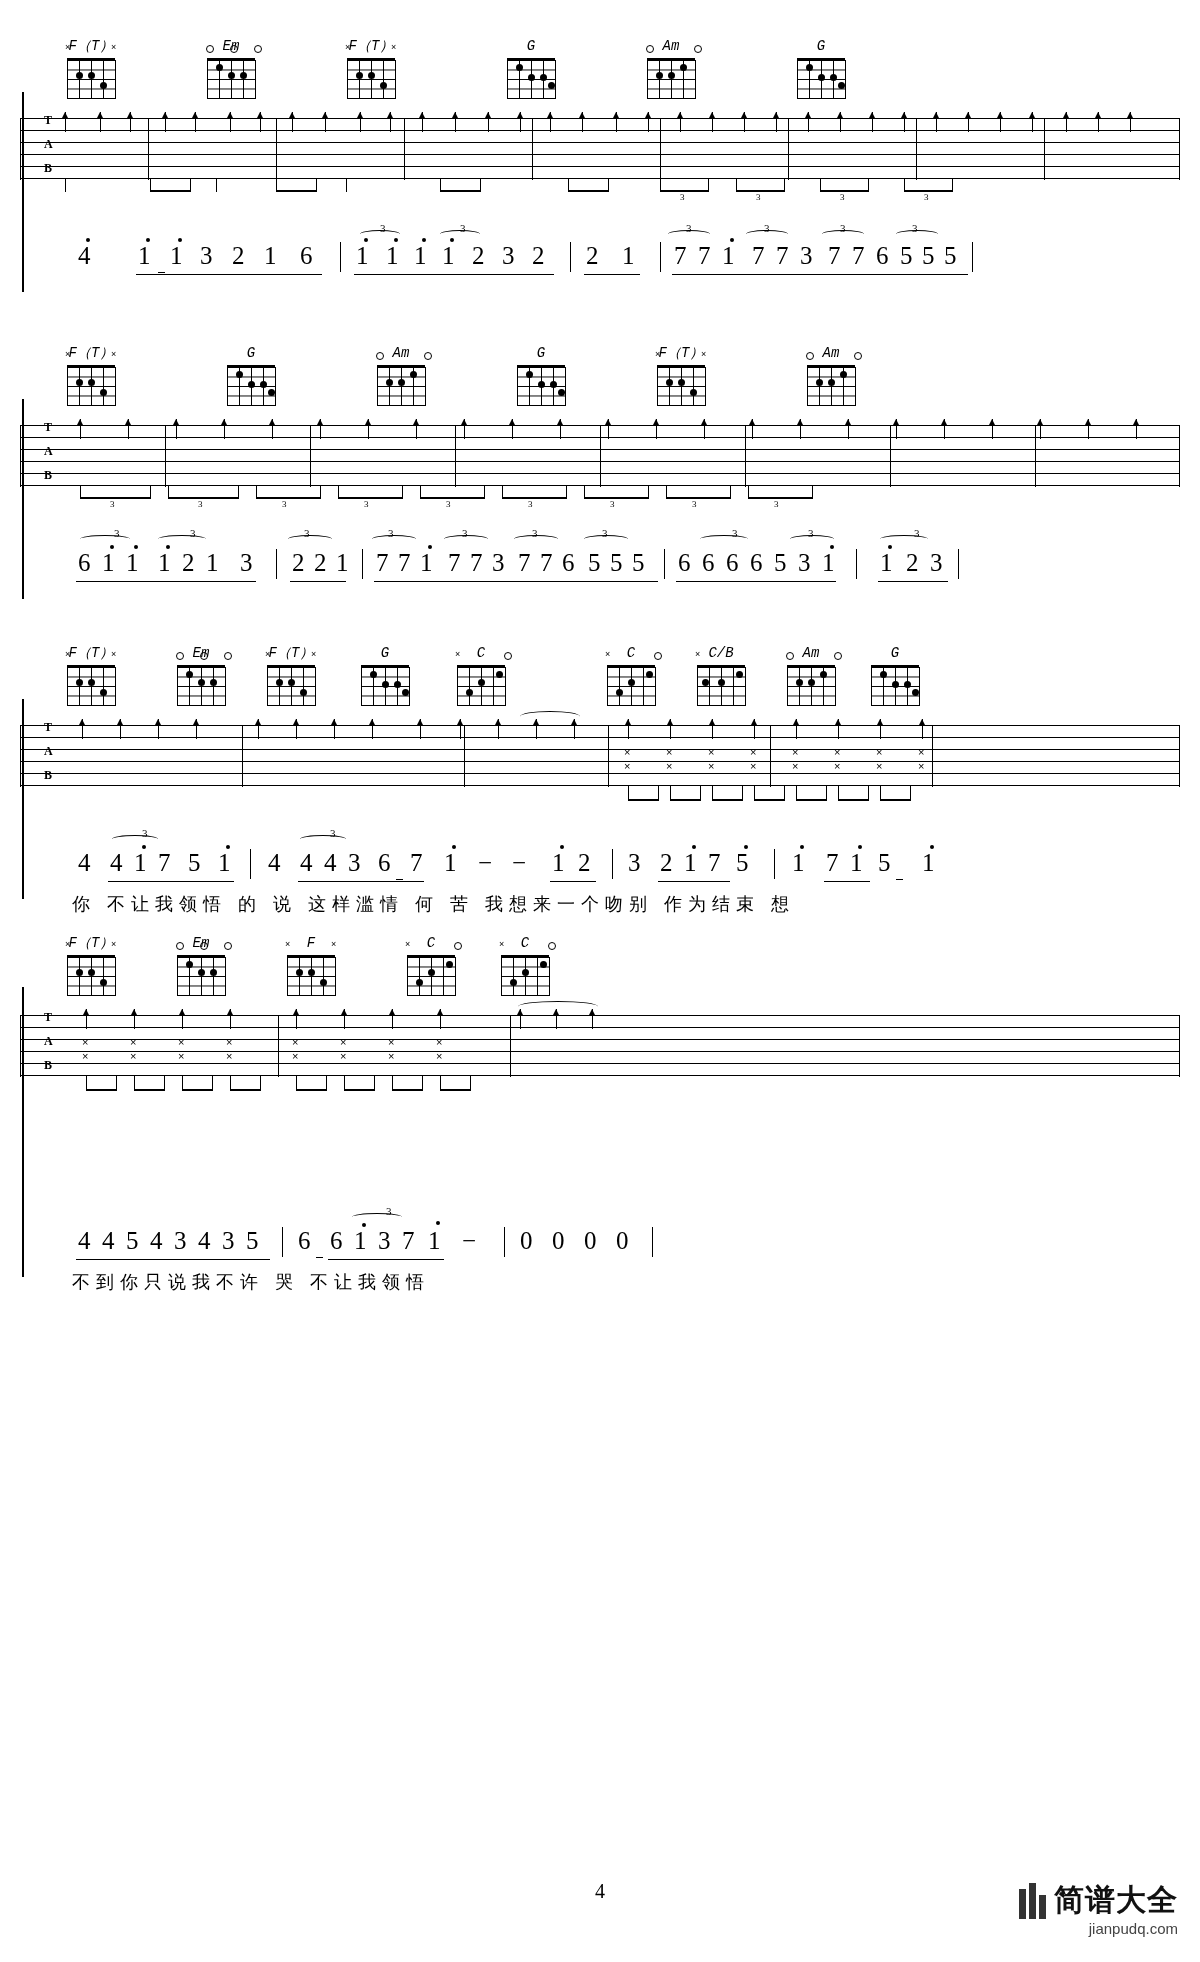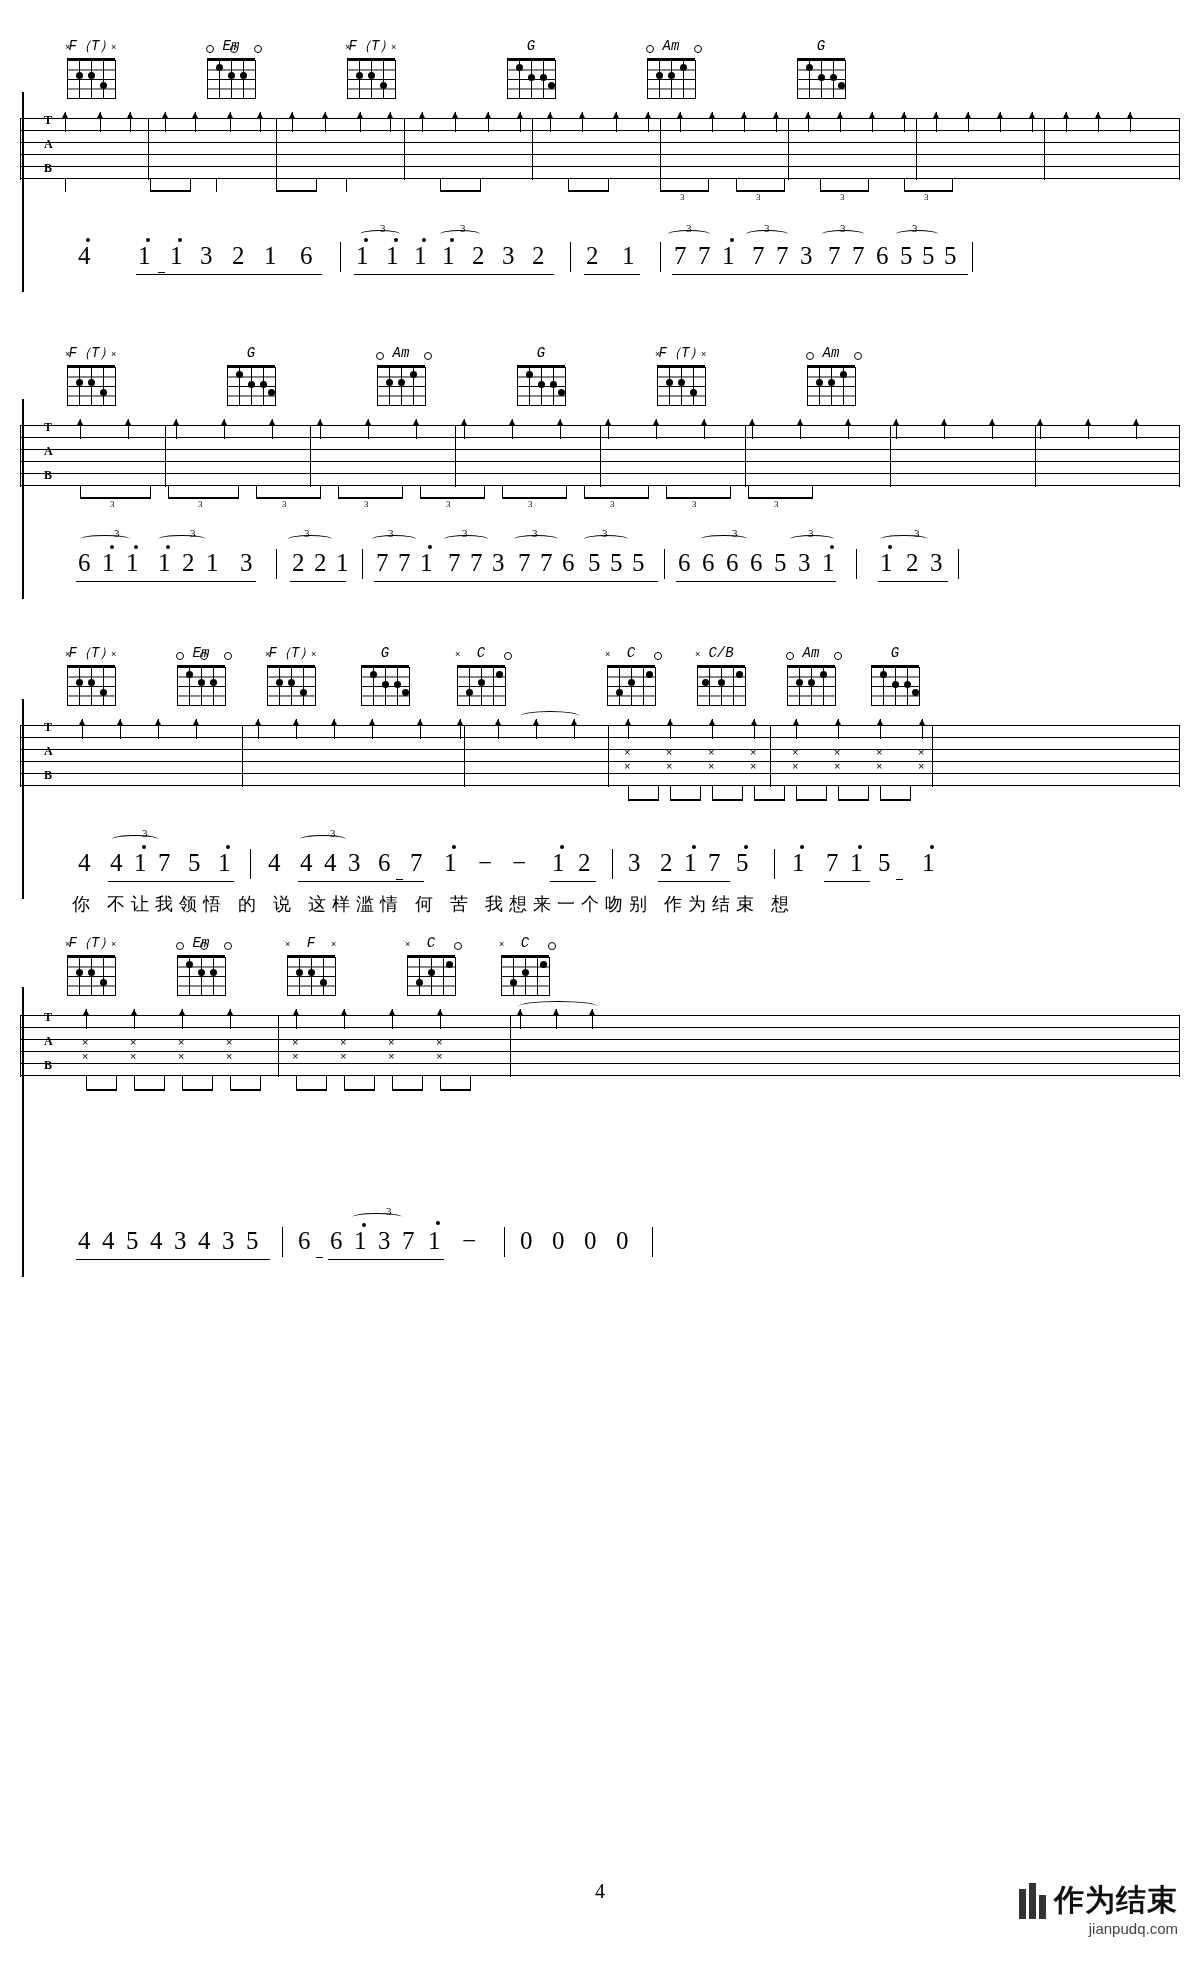--- a/index.html
+++ b/index.html
@@ -938,28 +938,31 @@
           <span class="ndot-up" style="left:436px;top:-6px;"></span>
         <span class="nline" style="left:328px;top:32px;width:116px;"></span>
         <span class="note" style="left:462px;top:0;">−</span>
         <span class="vbar" style="left:504px;top:0;height:30px;"></span>
         <span class="note" style="left:520px;top:0;">0</span>
         <span class="note" style="left:552px;top:0;">0</span>
         <span class="note" style="left:584px;top:0;">0</span>
         <span class="note" style="left:616px;top:0;">0</span>
         <span class="vbar" style="left:652px;top:0;height:30px;"></span>
       </div>
+      <div class="lyrics">
+        <span class="ly" style="left:72px;letter-spacing:6px;">不到你只说我不许 哭 不让我领悟</span>
+      </div>
     </div>
   </div>
 
   <div class="pagenum">4</div>
 
   <div class="logo">
     <span class="bars">
       <i style="height:30px"></i>
         <i style="height:36px"></i>
         <i style="height:24px"></i>
     </span>
-    <span class="txt">作为结束</span>
+    <span class="txt">简谱大全</span>
     <span class="sub">jianpudq.com</span>
   </div>
 
 </div>
 
 </body></html>

